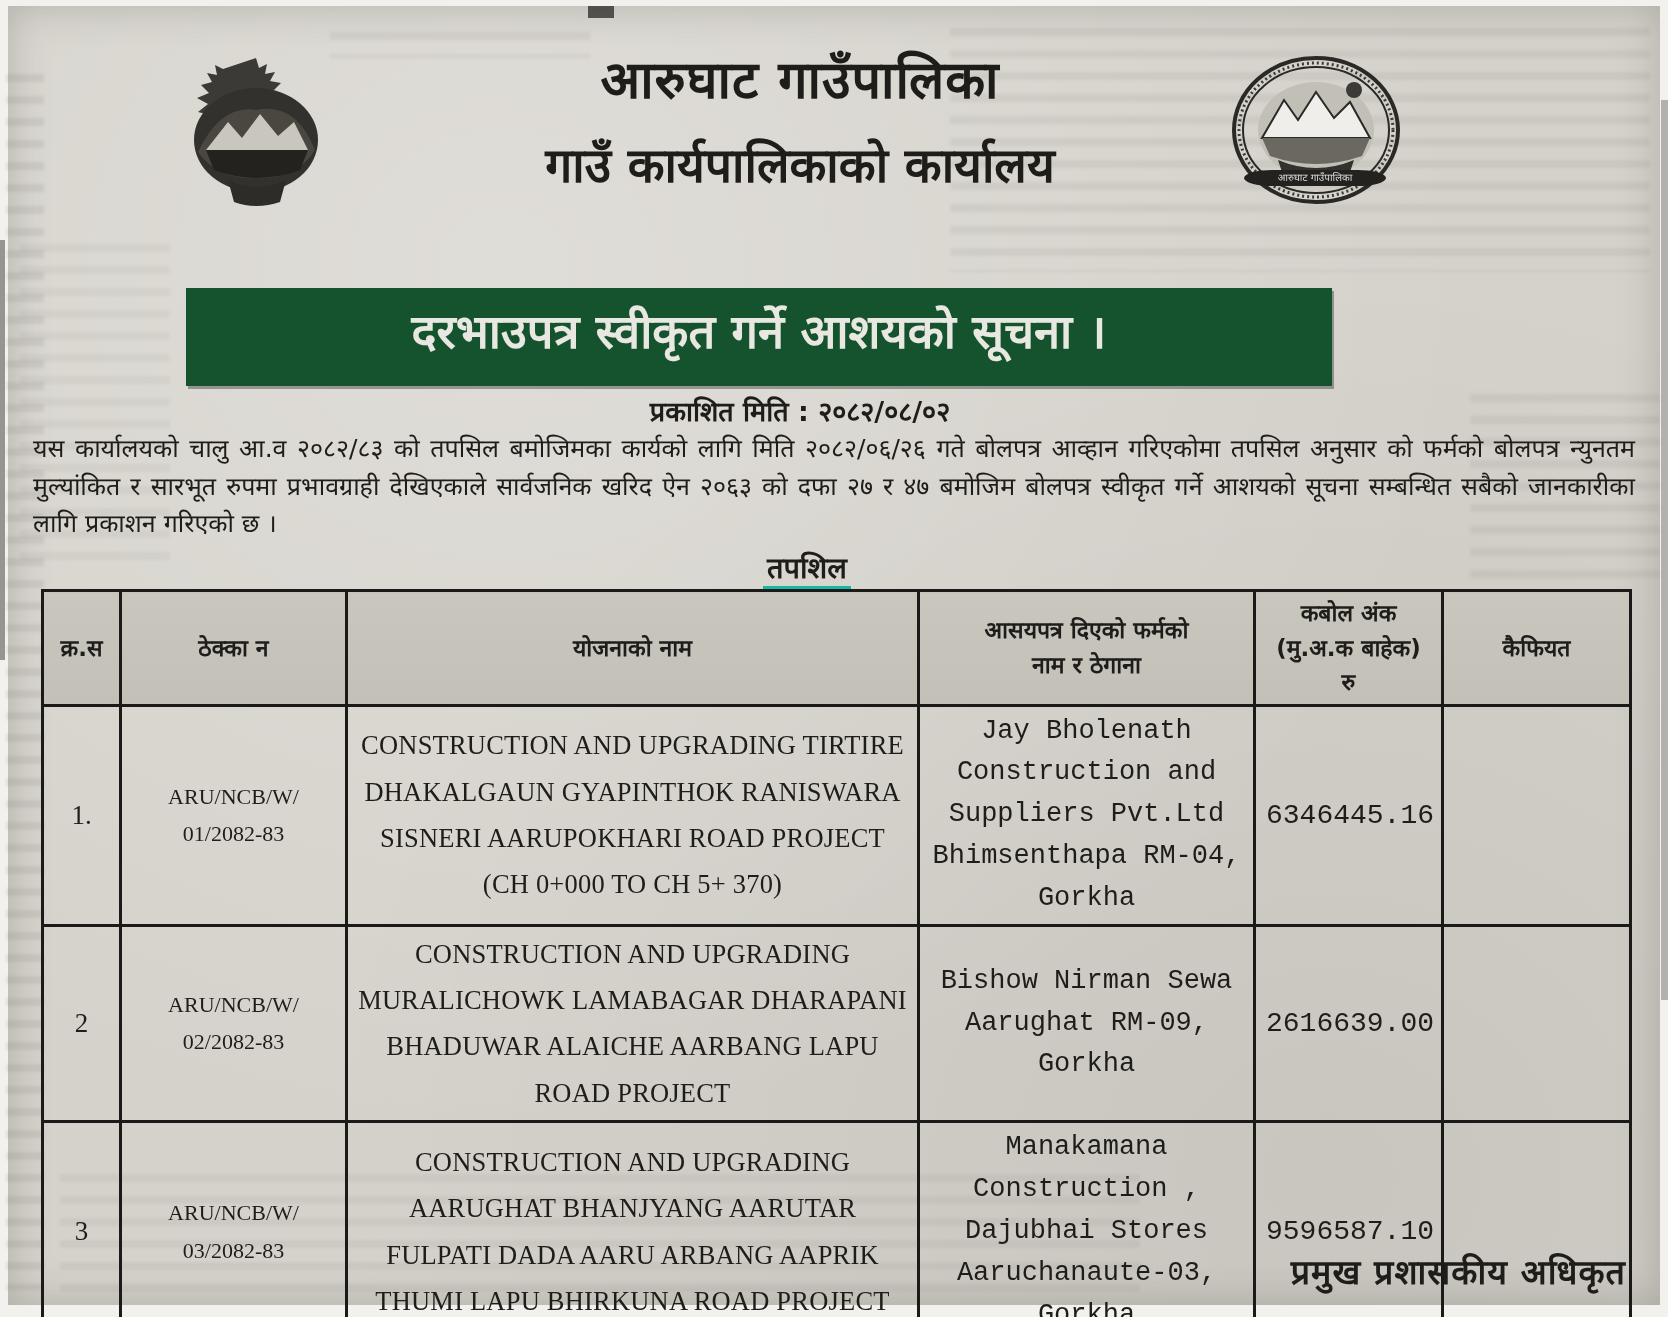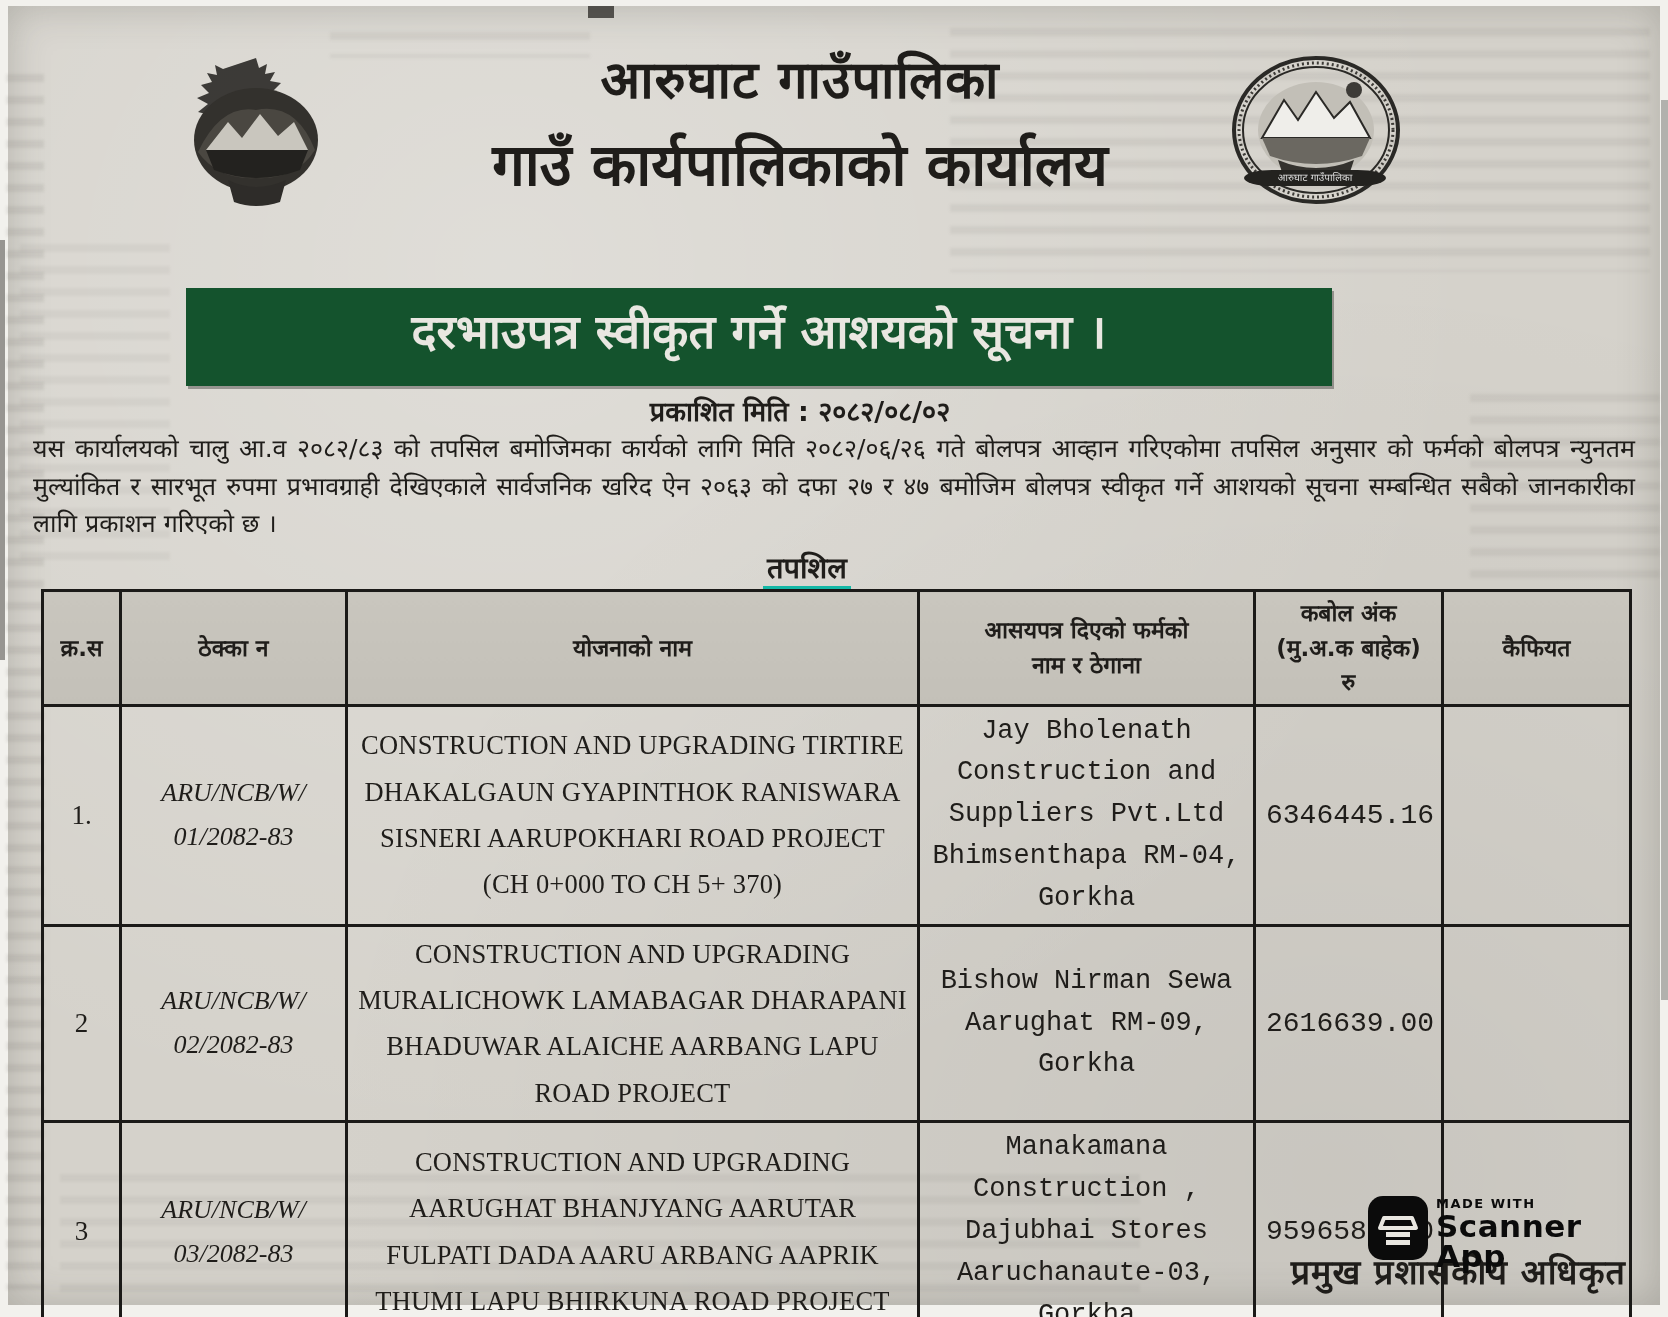--- a/index.html
+++ b/index.html
@@ -19,21 +19,21 @@
   
   .bleed{
     position:absolute;opacity:.55;filter:blur(1.6px);pointer-events:none;
     background:repeating-linear-gradient(180deg,
       rgba(0,0,0,0) 0 14px, rgba(96,92,84,.16) 14px 22px);
   }
   .smudge{position:absolute;background:#3c3a36;pointer-events:none;}
   
   .titles{position:absolute;left:0;top:42px;width:1600px;text-align:center;font-weight:bold;}
   .t1{font-size:52px;letter-spacing:1px;}
-  .t2{font-size:58px;margin-top:10px;}
+  .t2{font-size:48px;margin-top:18px;}
   .t3{font-size:33px;margin-top:16px;}
   .logo{position:absolute;}
   .logo-left{left:176px;top:52px;width:160px;height:162px;}
   .logo-right{left:1228px;top:52px;width:176px;height:160px;}
   .seal-caption{
     position:absolute;left:16px;top:118px;width:142px;height:16px;
     background:#23221f;color:#ddd;font-size:10px;line-height:16px;
     text-align:center;border-radius:40%/100%;overflow:hidden;white-space:nowrap;
   }
   
@@ -64,22 +64,22 @@
   table.notice th,table.notice td{
     border:3px solid #1b1a18;text-align:center;vertical-align:middle;
     padding:4px 10px;overflow:hidden;
   }
   table.notice thead th{
     background:linear-gradient(180deg,#c9c6be,#c3c0b8);
     font-size:23px;font-weight:bold;height:86px;white-space:pre-line;line-height:1.5;
   }
   td.c-sn{font-family:"Liberation Serif","DejaVu Serif",serif;font-size:27px;text-align:left;padding-left:14px;}
   td.c-contract{
-    font-family:"Liberation Serif","DejaVu Serif",serif;font-size:26px;
-    white-space:pre-line;line-height:1.7;font-style:italic;
+    font-family:"Liberation Serif","DejaVu Serif",serif;font-size:22px;
+    white-space:pre-line;line-height:1.7;
   }
   td.c-project{
     font-family:"Liberation Serif","DejaVu Serif",serif;font-size:26.5px;
     line-height:1.75;letter-spacing:.2px;
   }
   td.c-firm{
     font-family:Liberation Mono, monospace;font-size:27px;line-height:1.55;
   }
   td.c-amount{font-family:Liberation Mono, monospace;font-size:28px;}
   tr.r1 td{height:197px;}
@@ -201,26 +201,13 @@
         <td class="c-project">CONSTRUCTION AND UPGRADING AARUGHAT BHANJYANG AARUTAR FULPATI DADA AARU ARBANG AAPRIK THUMI LAPU BHIRKUNA  ROAD PROJECT</td>
         <td class="c-firm">Manakamana Construction , Dajubhai Stores Aaruchanaute-03, Gorkha</td>
         <td class="c-amount">9596587.10</td>
         <td class="c-remarks"></td>
       </tr>
     </tbody>
   </table>
 
   <div class="signature">प्रमुख प्रशासकीय अधिकृत</div>
 
-  <div class="watermark">
-    <svg class="wm-icon" viewBox="0 0 60 64">
-      <rect x="0" y="0" width="60" height="64" rx="15" fill="#0b0b0b"></rect>
-      <path d="M16 22 h28 l4 10 h-36 z" fill="none" stroke="#e9e7e1" stroke-width="4" stroke-linejoin="round"></path>
-      <rect x="18" y="36" width="24" height="5" fill="#e9e7e1"></rect>
-      <rect x="18" y="44" width="24" height="5" fill="#e9e7e1"></rect>
-    </svg>
-    <div class="wm-text">
-      <div class="wm-madewith">MADE WITH</div>
-      <div class="wm-name">Scanner</div>
-      <div class="wm-name">App</div>
-    </div>
-  </div>
 </div>
 
 </body></html>

